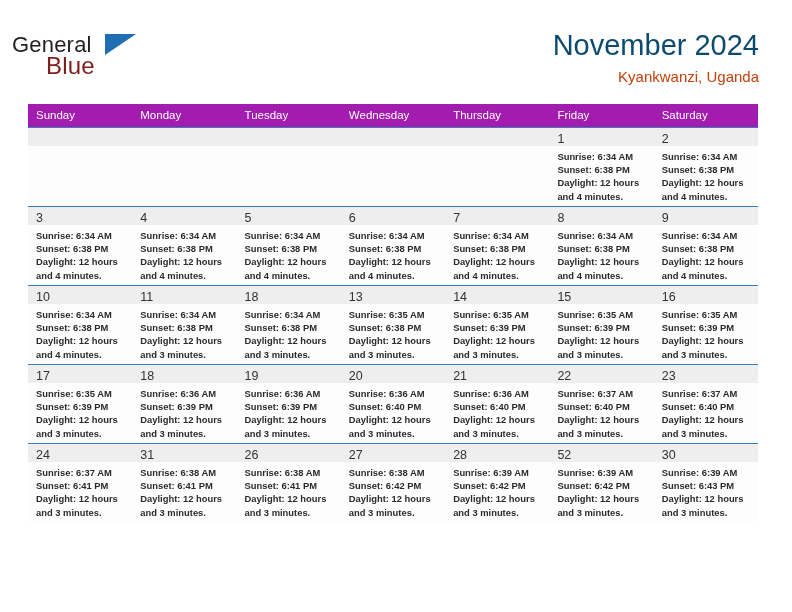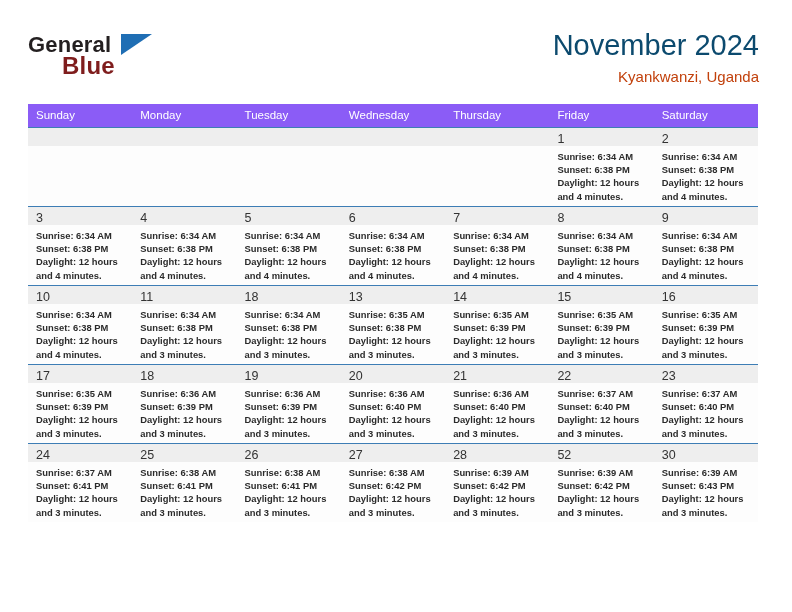--- a/index.html
+++ b/index.html
@@ -25,25 +25,24 @@
   
   .header {
     position: absolute;
     left: 0;
     top: 0;
     width: 792px;
     height: 104px;
   }
   .logo {
     position: absolute;
-    left: 28px;
+    left: 12px;
     top: 32px;
     width: 150px;
     height: 52px;
-    font-weight: bold;
   }
   .logo-general {
     position: absolute;
     left: 0;
     top: 0;
     font-size: 22px;
     letter-spacing: 0.2px;
     color: #231f20;
     font-family: "Liberation Sans", sans-serif;
   }
@@ -92,21 +91,21 @@
     position: absolute;
     left: 28px;
     top: 104px;
     width: 730px;
     border-collapse: collapse;
     table-layout: fixed;
   }
   .calendar col { width: 104.28px; }
 
   .calendar thead th {
-    background: #8b5cf6;
+    background: #a21caf;
     color: #ffffff;
     font-size: 11.5px;
     font-weight: normal;
     text-align: left;
     padding: 5px 0 6px 8px;
     height: 11px;
     border: none;
   }
 
   .calendar tbody td {
@@ -474,21 +473,21 @@
               <div class="details">
                 <div>Sunrise: 6:37 AM</div>
                 <div>Sunset: 6:41 PM</div>
                 <div>Daylight: 12 hours</div>
                 <div>and 3 minutes.</div>
               </div>
             </div>
           </td>
           <td>
             <div class="cell-inner">
-              <div class="daynum-band"><span class="daynum">25</span></div>
+              <div class="daynum-band"><span class="daynum">31</span></div>
               <div class="details">
                 <div>Sunrise: 6:38 AM</div>
                 <div>Sunset: 6:41 PM</div>
                 <div>Daylight: 12 hours</div>
                 <div>and 3 minutes.</div>
               </div>
             </div>
           </td>
           <td>
             <div class="cell-inner">

